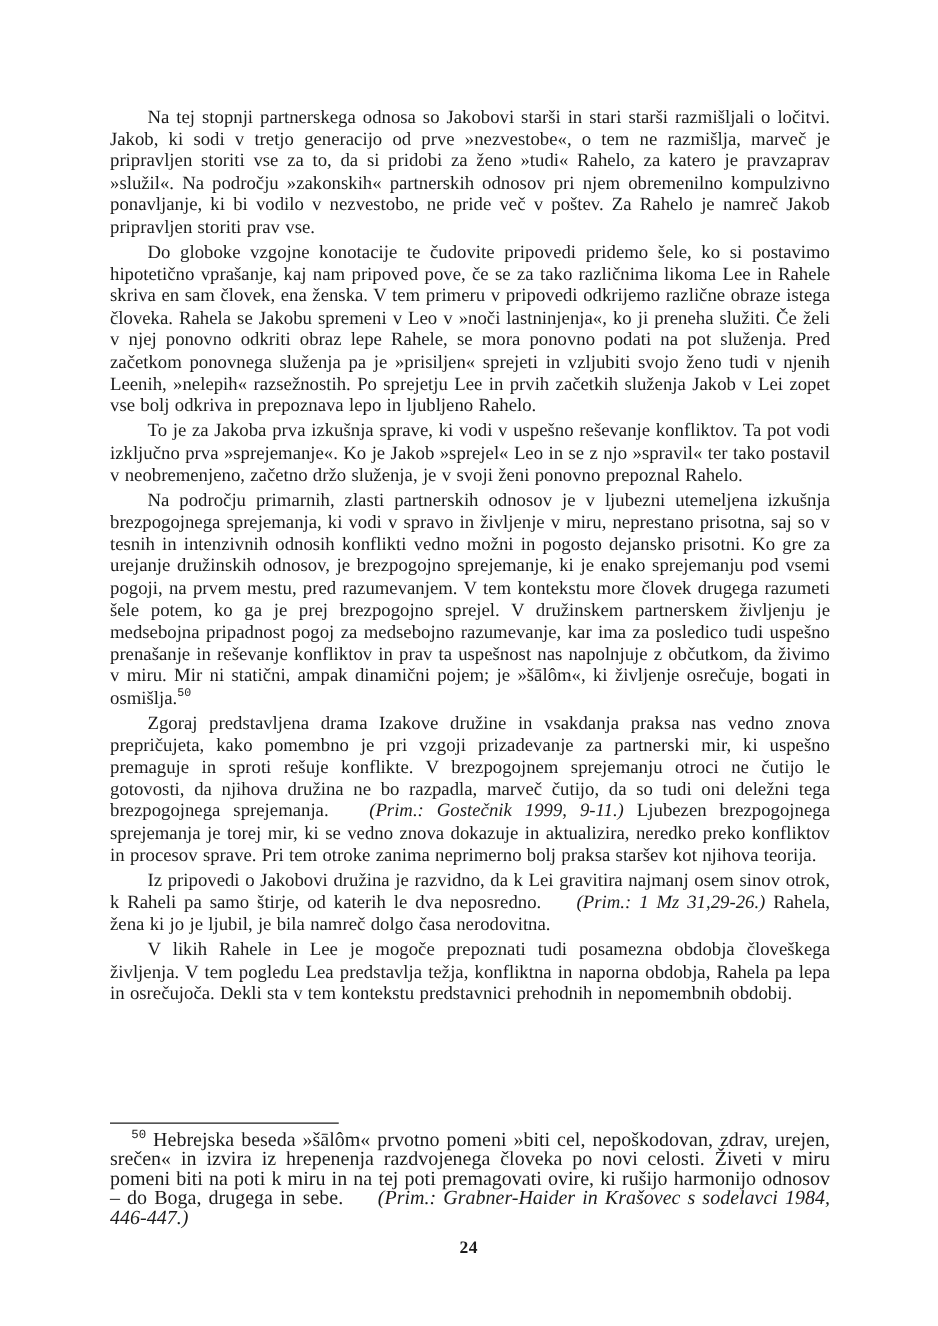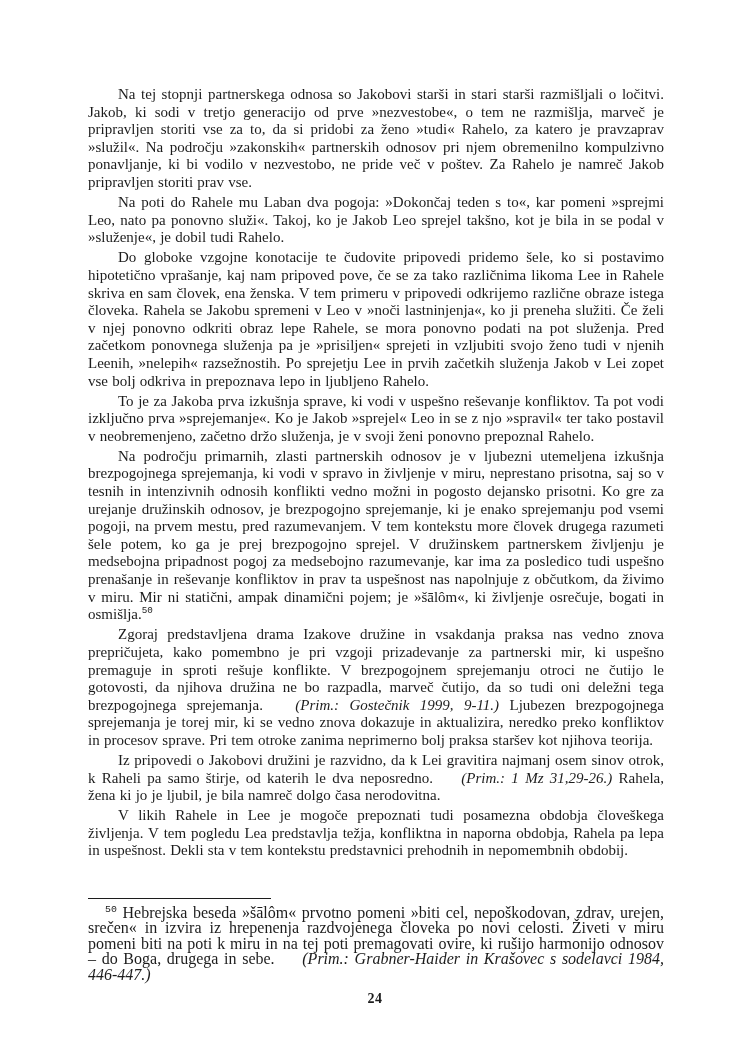--- a/index.html
+++ b/index.html
@@ -53,26 +53,25 @@
     font-size:14px;
     letter-spacing:0.5px;
   }
 </style>
 </head>
 <body>
 
 <div class="page">
   <main class="text-block">
       <p class="para"><span>Na tej stopnji partnerskega odnosa so Jakobovi starši in stari starši razmišljali o ločitvi. Jakob, ki sodi v tretjo generacijo od prve »nezvestobe«, o tem ne razmišlja, marveč je pripravljen storiti vse za to, da si pridobi za ženo »tudi« Rahelo, za katero je pravzaprav »služil«. Na področju »zakonskih« partnerskih odnosov pri njem obremenilno kompulzivno ponavljanje, ki bi vodilo v nezvestobo, ne pride več v poštev. Za Rahelo je namreč Jakob pripravljen storiti prav vse.</span></p>
-      <p class="para"><span>Na poti do Rahele mu Laban dva pogoja: »Dokončaj teden s to«, kar pomeni »sprejmi Leo, nato pa ponovno služi«. Takoj, ko je Jakob Leo sprejel takšno, kot je bila in se podal v »služenje«, je dobil tudi Rahelo.</span></p>
       <p class="para"><span>Do globoke vzgojne konotacije te čudovite pripovedi pridemo šele, ko si postavimo hipotetično vprašanje, kaj nam pripoved pove, če se za tako različnima likoma Lee in Rahele skriva en sam človek, ena ženska. V tem primeru v pripovedi odkrijemo različne obraze istega človeka. Rahela se Jakobu spremeni v Leo v »noči lastninjenja«, ko ji preneha služiti. Če želi v njej ponovno odkriti obraz lepe Rahele, se mora ponovno podati na pot služenja. Pred začetkom ponovnega služenja pa je »prisiljen« sprejeti in vzljubiti svojo ženo tudi v njenih Leenih, »nelepih« razsežnostih. Po sprejetju Lee in prvih začetkih služenja Jakob v Lei zopet vse bolj odkriva in prepoznava lepo in ljubljeno Rahelo.</span></p>
       <p class="para"><span>To je za Jakoba prva izkušnja sprave, ki vodi v uspešno reševanje konfliktov. Ta pot vodi izključno prva »sprejemanje«. Ko je Jakob »sprejel« Leo in se z njo »spravil« ter tako postavil v neobremenjeno, začetno držo služenja, je v svoji ženi ponovno prepoznal Rahelo.</span></p>
       <p class="para"><span>Na področju primarnih, zlasti partnerskih odnosov je v ljubezni utemeljena izkušnja brezpogojnega sprejemanja, ki vodi v spravo in življenje v miru, neprestano prisotna, saj so v tesnih in intenzivnih odnosih konflikti vedno možni in pogosto dejansko prisotni. Ko gre za urejanje družinskih odnosov, je brezpogojno sprejemanje, ki je enako sprejemanju pod vsemi pogoji, na prvem mestu, pred razumevanjem. V tem kontekstu more človek drugega razumeti šele potem, ko ga je prej brezpogojno sprejel. V družinskem partnerskem življenju je medsebojna pripadnost pogoj za medsebojno razumevanje, kar ima za posledico tudi uspešno prenašanje in reševanje konfliktov in prav ta uspešnost nas napolnjuje z občutkom, da živimo v miru. Mir ni statični, ampak dinamični pojem; je »šālôm«, ki življenje osrečuje, bogati in osmišlja.</span><sup>50</sup></p>
       <p class="para"><span>Zgoraj predstavljena drama Izakove družine in vsakdanja praksa nas vedno znova prepričujeta, kako pomembno je pri vzgoji prizadevanje za partnerski mir, ki uspešno premaguje in sproti rešuje konflikte. V brezpogojnem sprejemanju otroci ne čutijo le gotovosti, da njihova družina ne bo razpadla, marveč čutijo, da so tudi oni deležni tega brezpogojnega sprejemanja. </span><em>(Prim.: Gostečnik 1999, 9-11.)</em><span> Ljubezen brezpogojnega sprejemanja je torej mir, ki se vedno znova dokazuje in aktualizira, neredko preko konfliktov in procesov sprave. Pri tem otroke zanima neprimerno bolj praksa staršev kot njihova teorija.</span></p>
-      <p class="para"><span>Iz pripovedi o Jakobovi družini je razvidno, da k Lei gravitira najmanj osem sinov otrok, k Raheli pa samo štirje, od katerih le dva neposredno. </span><em>(Prim.: 1 Mz 31,29-26.)</em><span> Rahela, žena ki jo je ljubil, je bila namreč dolgo časa nerodovitna.</span></p>
-      <p class="para"><span>V likih Rahele in Lee je mogoče prepoznati tudi posamezna obdobja človeškega življenja. V tem pogledu Lea predstavlja težja, konfliktna in naporna obdobja, Rahela pa lepa in uspešnost. Dekli sta v tem kontekstu predstavnici prehodnih in nepomembnih obdobij.</span></p>
+      <p class="para"><span>Iz pripovedi o Jakobovi družina je razvidno, da k Lei gravitira najmanj osem sinov otrok, k Raheli pa samo štirje, od katerih le dva neposredno. </span><em>(Prim.: 1 Mz 31,29-26.)</em><span> Rahela, žena ki jo je ljubil, je bila namreč dolgo časa nerodovitna.</span></p>
+      <p class="para"><span>V likih Rahele in Lee je mogoče prepoznati tudi posamezna obdobja človeškega življenja. V tem pogledu Lea predstavlja težja, konfliktna in naporna obdobja, Rahela pa lepa in osrečujoča. Dekli sta v tem kontekstu predstavnici prehodnih in nepomembnih obdobij.</span></p>
     </main>
   <footer class="footnote-block">
     <div class="fn-rule"></div>
     <p class="footnote"><sup>50</sup><span> Hebrejska beseda »šālôm« prvotno pomeni »biti cel, nepoškodovan, zdrav, urejen, srečen« in izvira iz hrepenenja razdvojenega človeka po novi celosti. Živeti v miru pomeni biti na poti k miru in na tej poti premagovati ovire, ki rušijo harmonijo odnosov – do Boga, drugega in sebe. </span><em>(Prim.: Grabner-Haider in Krašovec s sodelavci 1984, 446-447.)</em></p>
   </footer>
   <div class="page-number">24</div>
 </div>
 
 </body></html>

